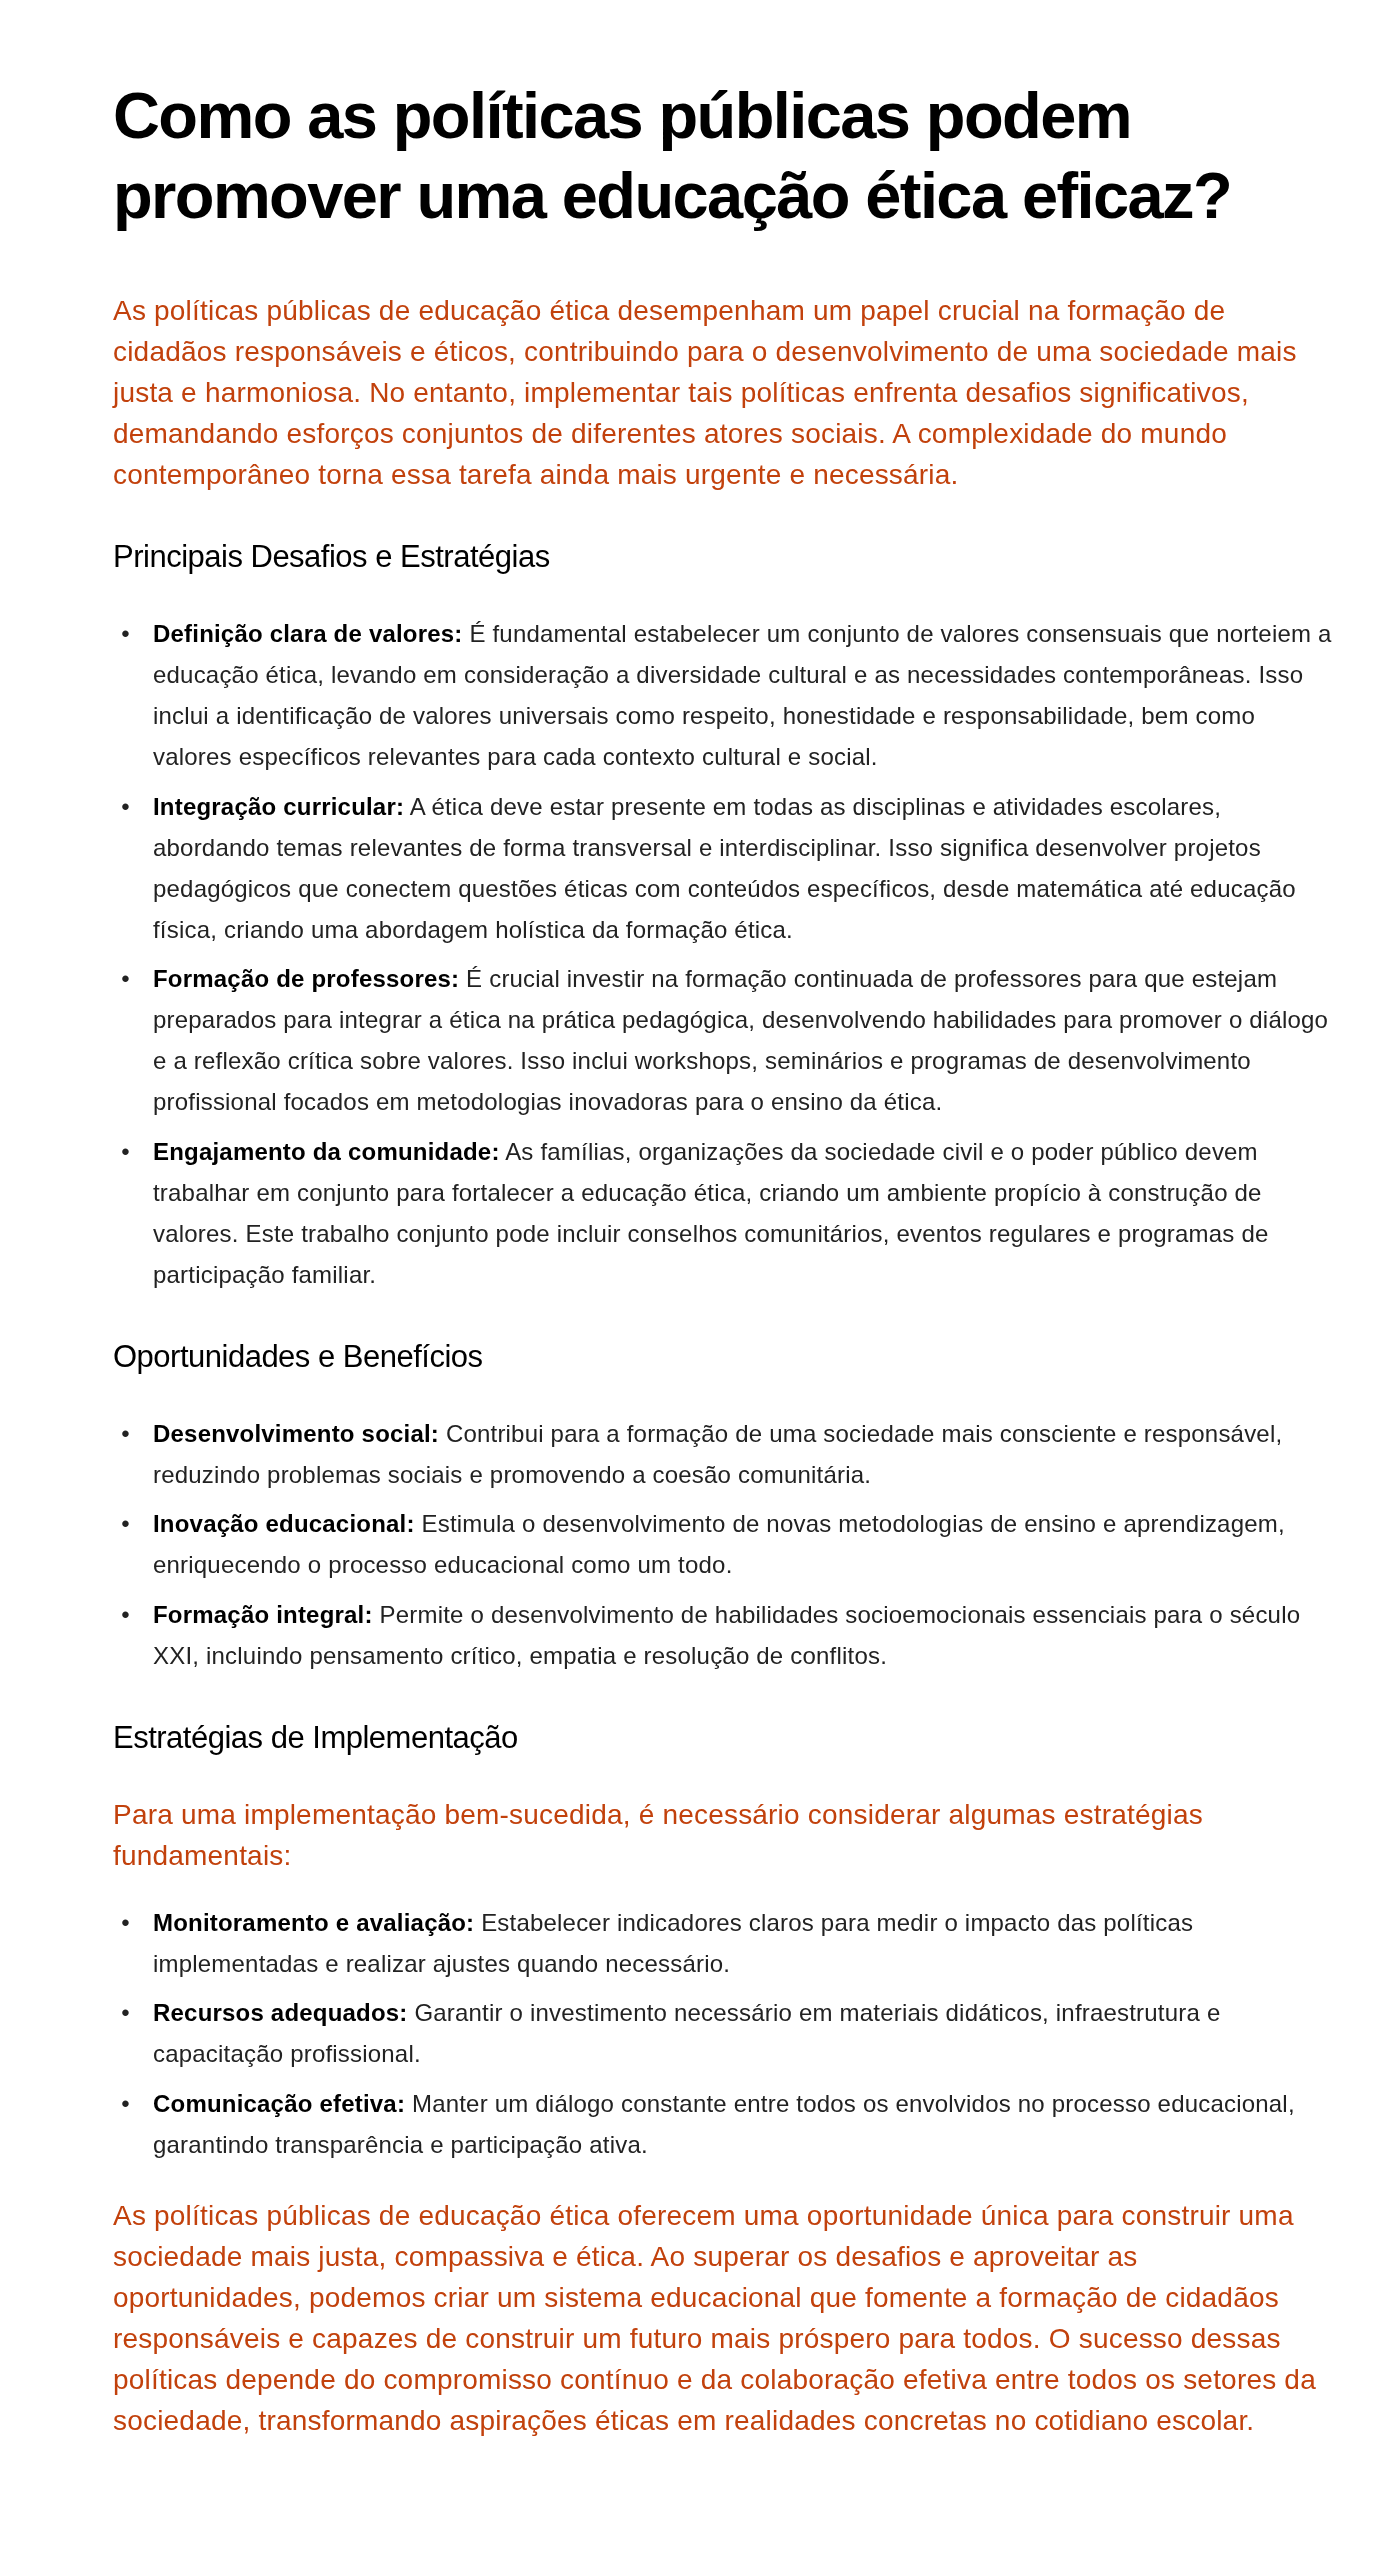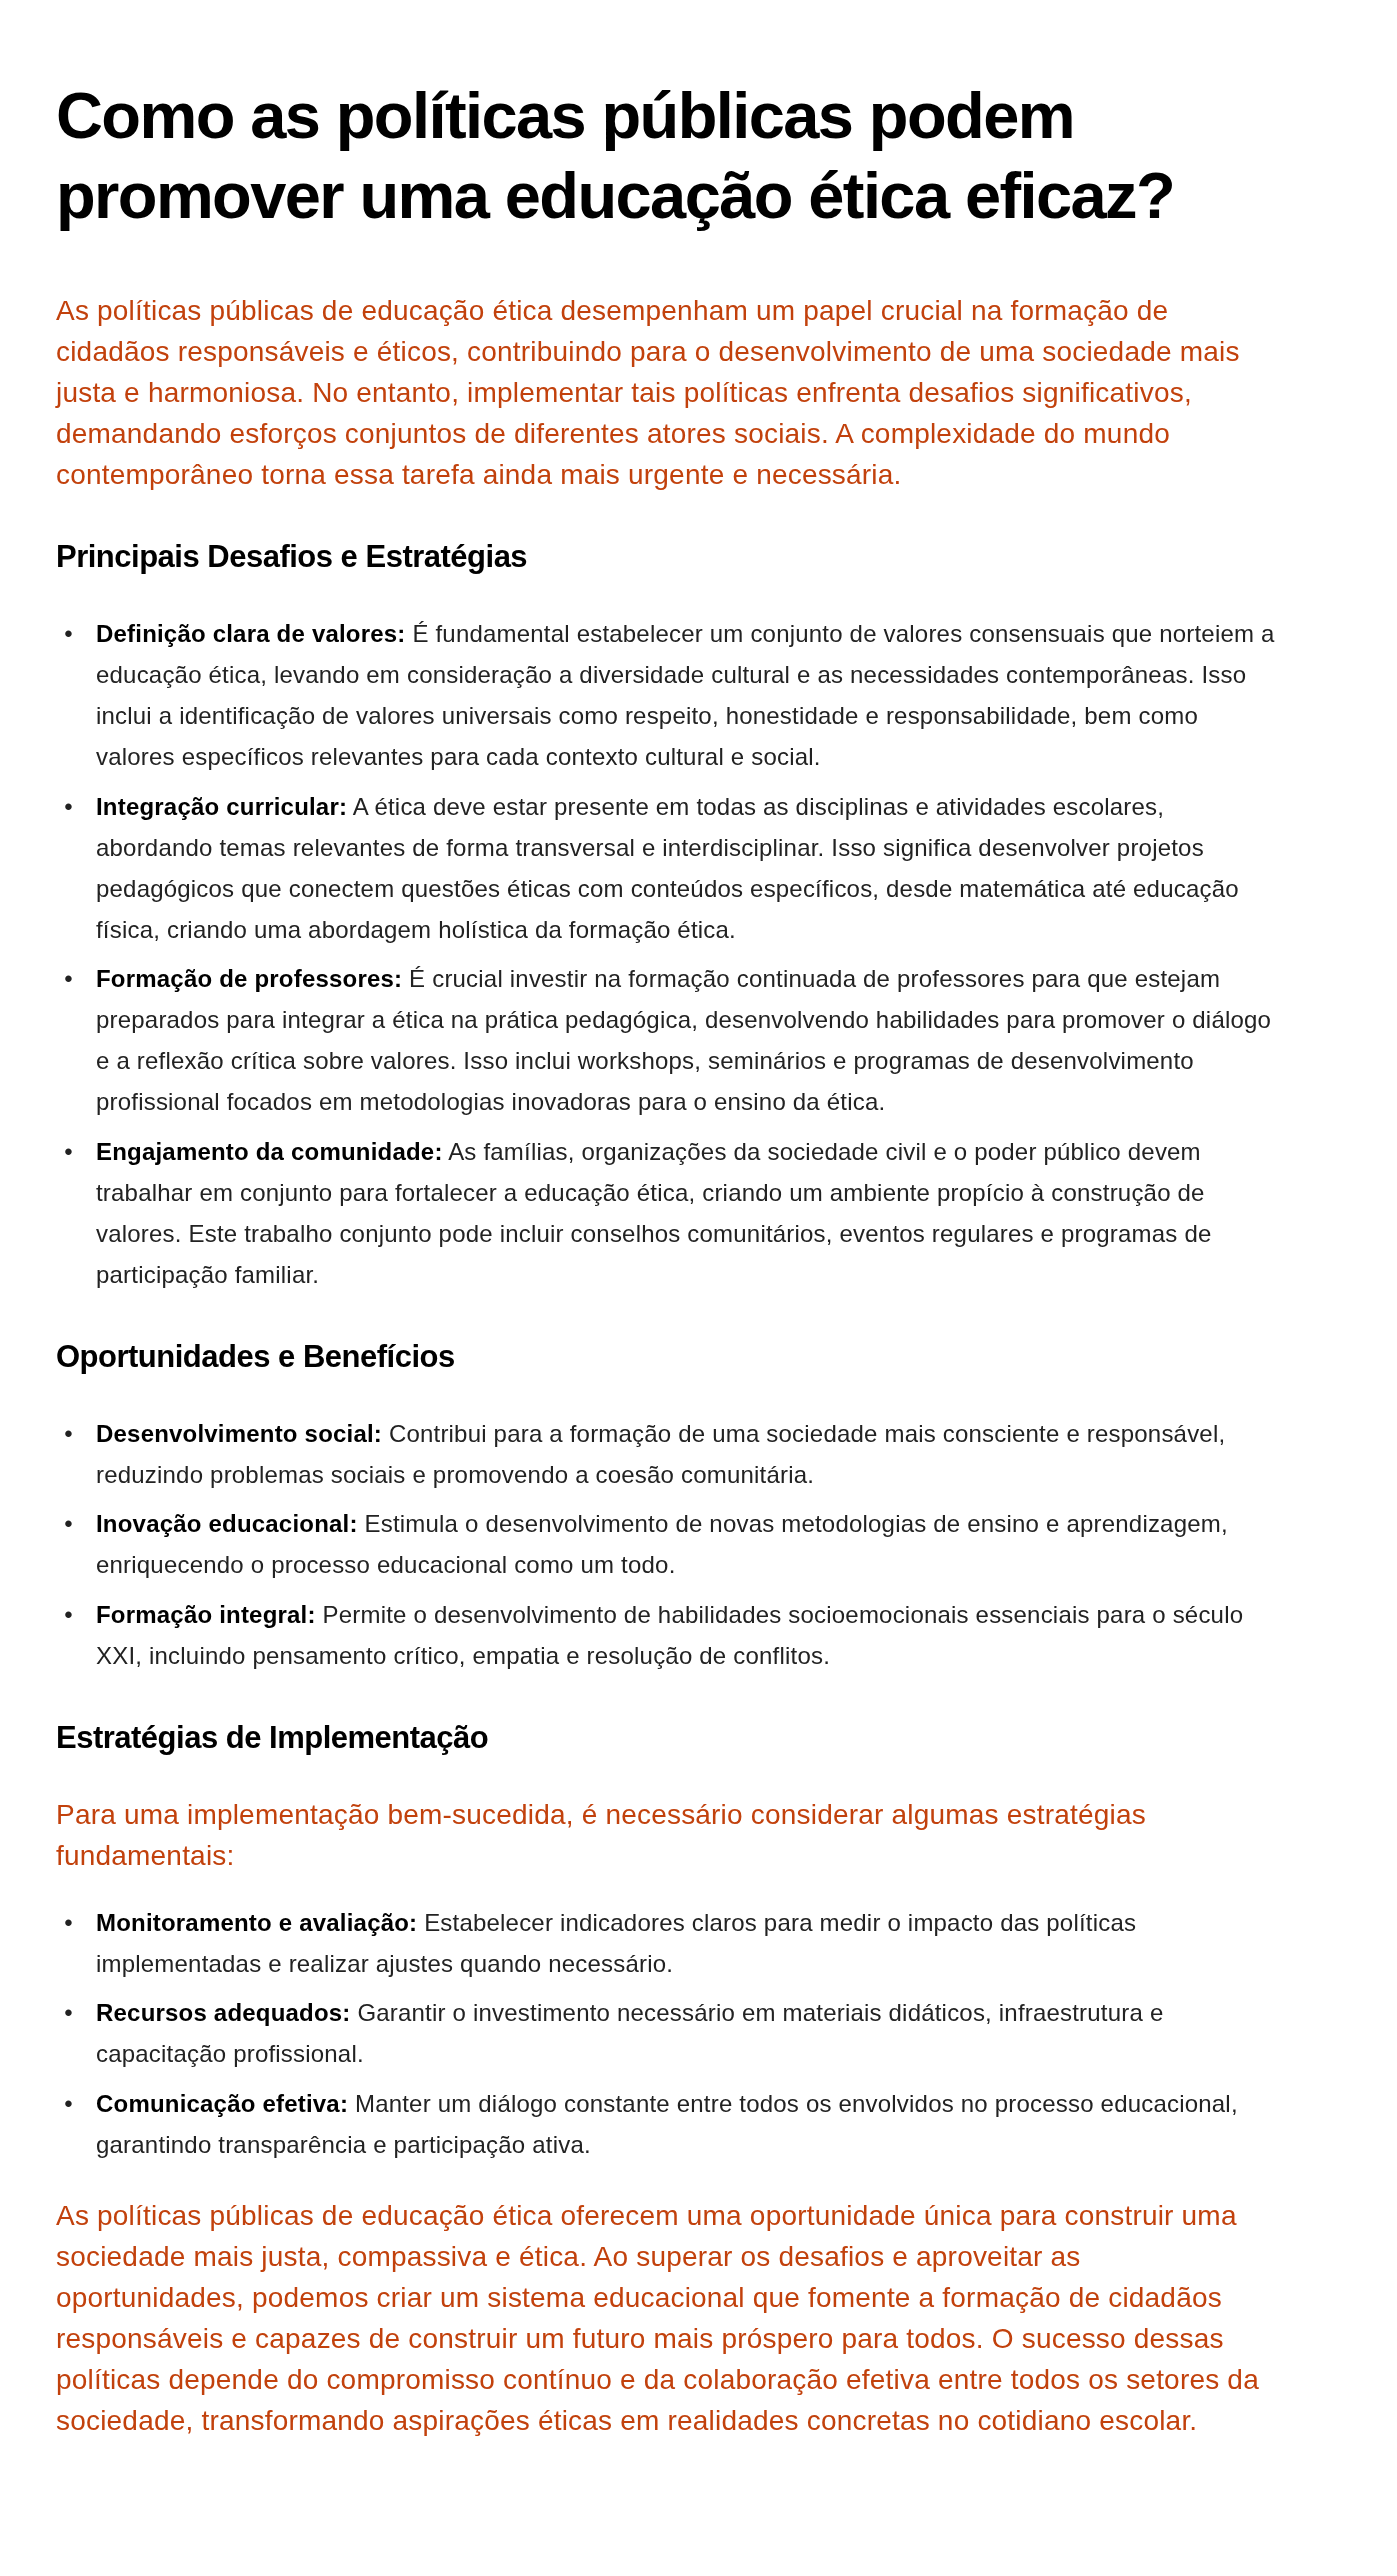--- a/index.html
+++ b/index.html
@@ -4,21 +4,21 @@
 <style>
   html, body { margin: 0; padding: 0; background: #ffffff; }
   body {
     width: 1397px;
     min-height: 2576px;
     font-family: "Liberation Sans", sans-serif;
     color: #222222;
   }
   .page {
     position: relative;
-    padding: 76px 91px 47px 56px;
+    padding: 76px 91px 47px 113px;
     box-sizing: border-box;
     width: 1105px;
   }
   h1 {
     margin: 0;
     font-family: "Liberation Sans", sans-serif;
     font-weight: 700;
     font-size: 65px;
     line-height: 80px;
     letter-spacing: -1.6px;
@@ -29,21 +29,21 @@
     margin: 0;
     font-size: 28px;
     line-height: 41px;
     letter-spacing: 0.2px;
     color: #c2410c;
     width: 1219px;
   }
   p.intro { margin-top: 54px; }
   h2 {
     margin: 0;
-    font-weight: 700;
+    font-weight: 400;
     font-size: 31px;
     line-height: 41px;
     letter-spacing: -0.5px;
     color: #000000;
     margin-top: 41px;
     margin-bottom: 36px;
   }
   ul {
     list-style: none;
     margin: 0;

